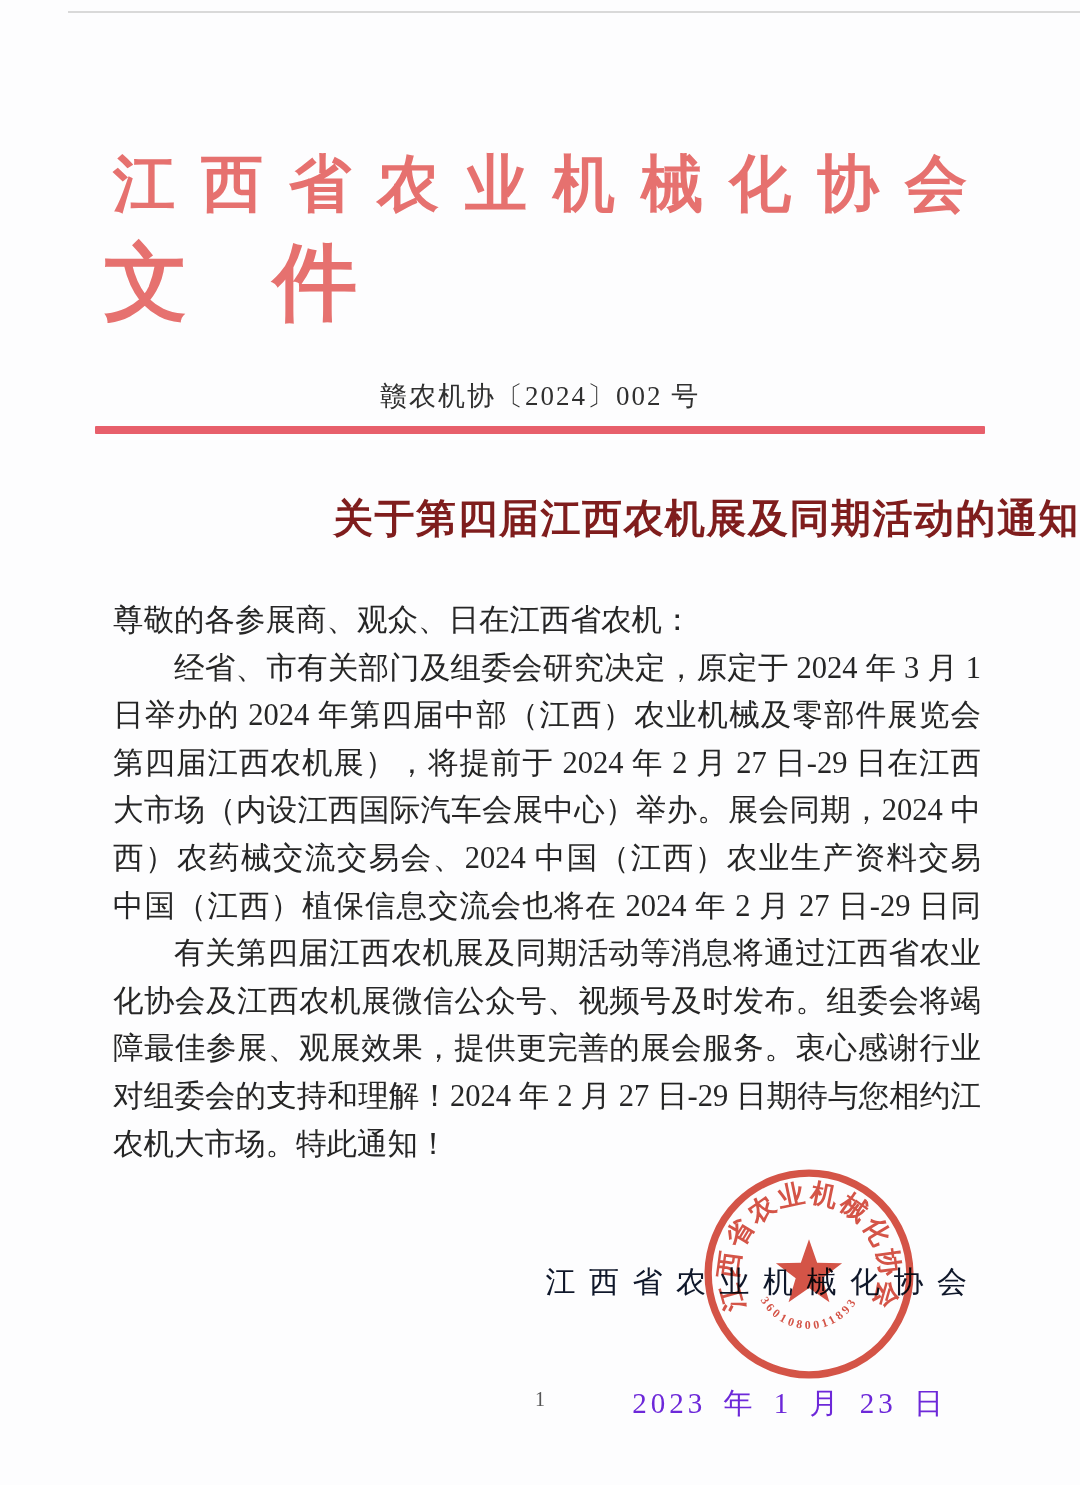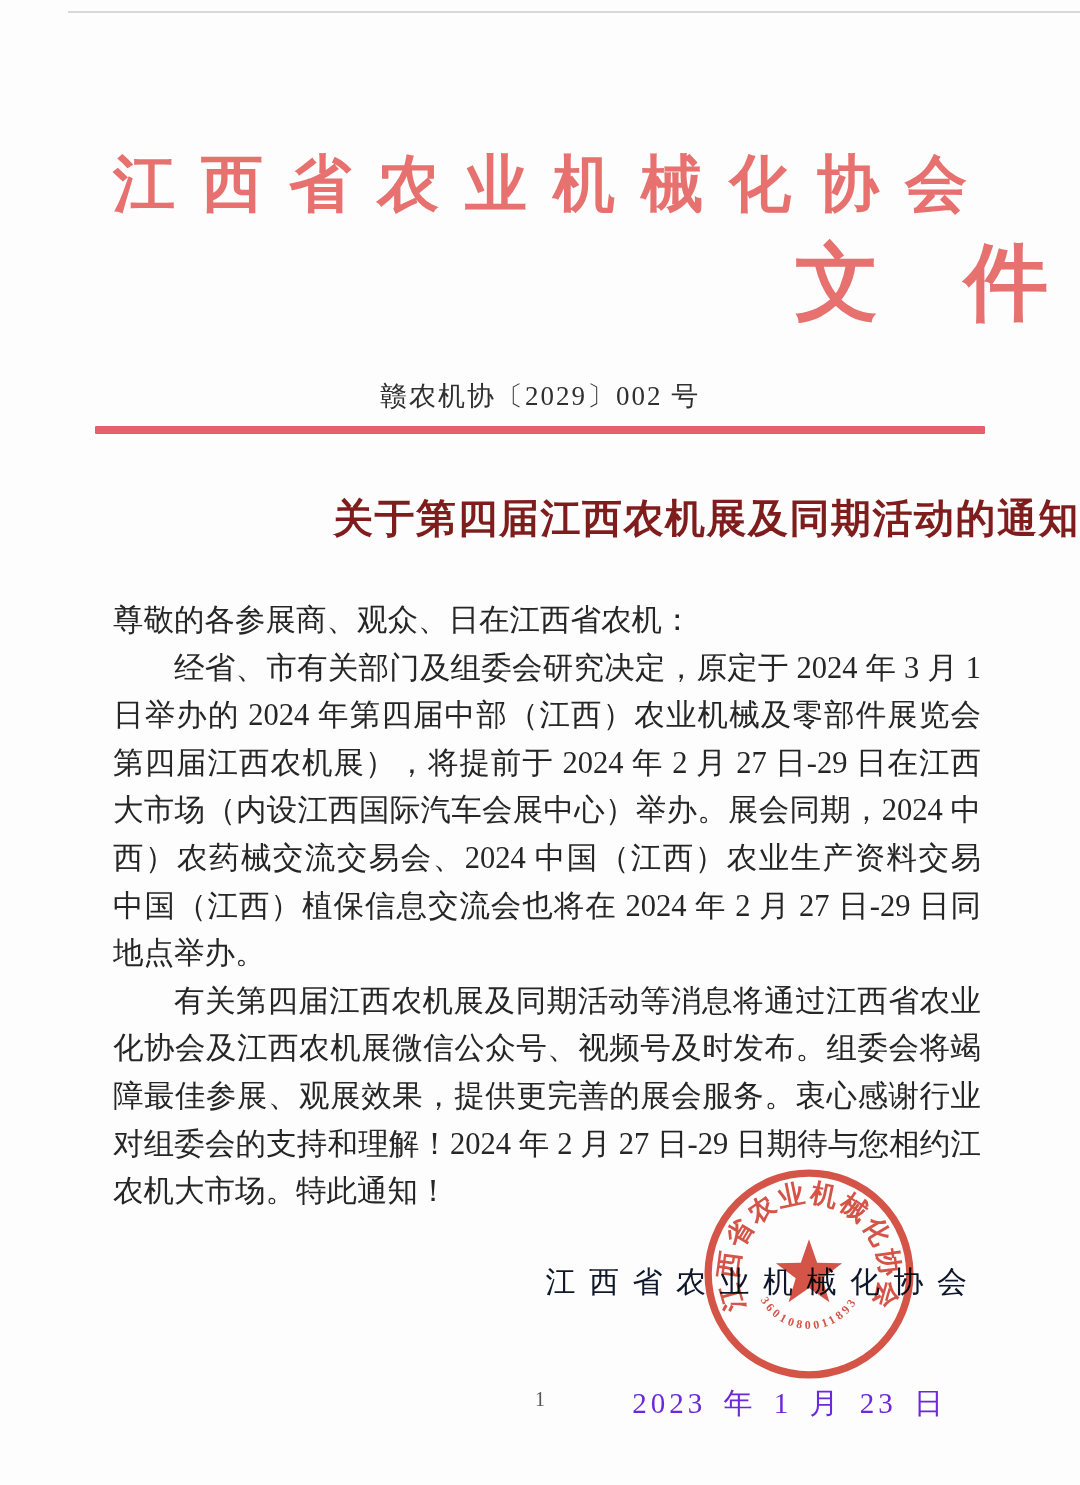--- a/index.html
+++ b/index.html
@@ -26,21 +26,21 @@
   .org-name{
     position:absolute;top:142px;left:0;right:0;
     text-align:center;
     font-size:62px;font-weight:bold;
     letter-spacing:26px;padding-left:26px;
     color:var(--header-red);
     white-space:nowrap;
   }
   .doc-type{
     position:absolute;top:226px;left:0;right:0;
-    text-align:right;
+    text-align:left;
     font-size:84px;font-weight:bold;
     letter-spacing:32px;padding-left:104px;
     color:var(--header-red);
     white-space:nowrap;
   }
   .doc-number{
     position:absolute;top:378px;left:0;right:0;
     text-align:center;
     font-size:27px;letter-spacing:2px;
     color:#303030;
@@ -106,35 +106,34 @@
 <body>
 
 <div class="page">
 
   <div class="top-scan-line"></div>
 
   <div class="org-name">江西省农业机械化协会</div>
 
   <div class="doc-type">文  件</div>
 
-  <div class="doc-number">赣农机协〔2029〕002 号</div>
+  <div class="doc-number">赣农机协〔2024〕002 号</div>
 
   <div class="red-rule"></div>
 
   <h1 class="title">关于第四届江西农机展及同期活动的通知</h1>
 
   <div class="body-text" id="body-text">
       <div class="bline last">尊敬的各参展商、观众、日在江西省农机：</div>
       <div class="bline indent">经省、市有关部门及组委会研究决定，原定于 2024 年 3 月 1 日-3</div>
       <div class="bline">日举办的 2024 年第四届中部（江西）农业机械及零部件展览会（简称</div>
       <div class="bline">第四届江西农机展），将提前于 2024 年 2 月 27 日-29 日在江西省农机</div>
       <div class="bline">大市场（内设江西国际汽车会展中心）举办。展会同期，2024 中国（江</div>
       <div class="bline">西）农药械交流交易会、2024 中国（江西）农业生产资料交易会、2024</div>
       <div class="bline">中国（江西）植保信息交流会也将在 2024 年 2 月 27 日-29 日同一时间、</div>
-      <div class="bline last">地点举办。</div>
       <div class="bline indent">有关第四届江西农机展及同期活动等消息将通过江西省农业机械</div>
       <div class="bline">化协会及江西农机展微信公众号、视频号及时发布。组委会将竭力保</div>
       <div class="bline">障最佳参展、观展效果，提供更完善的展会服务。衷心感谢行业同仁</div>
       <div class="bline">对组委会的支持和理解！2024 年 2 月 27 日-29 日期待与您相约江西省</div>
       <div class="bline last">农机大市场。特此通知！</div>
     </div>
 
   <div class="sig-org">江 西 省 农 业 机 械 化 协 会</div>
 
   <div class="sig-date">2023 年 1 月 23 日</div>

